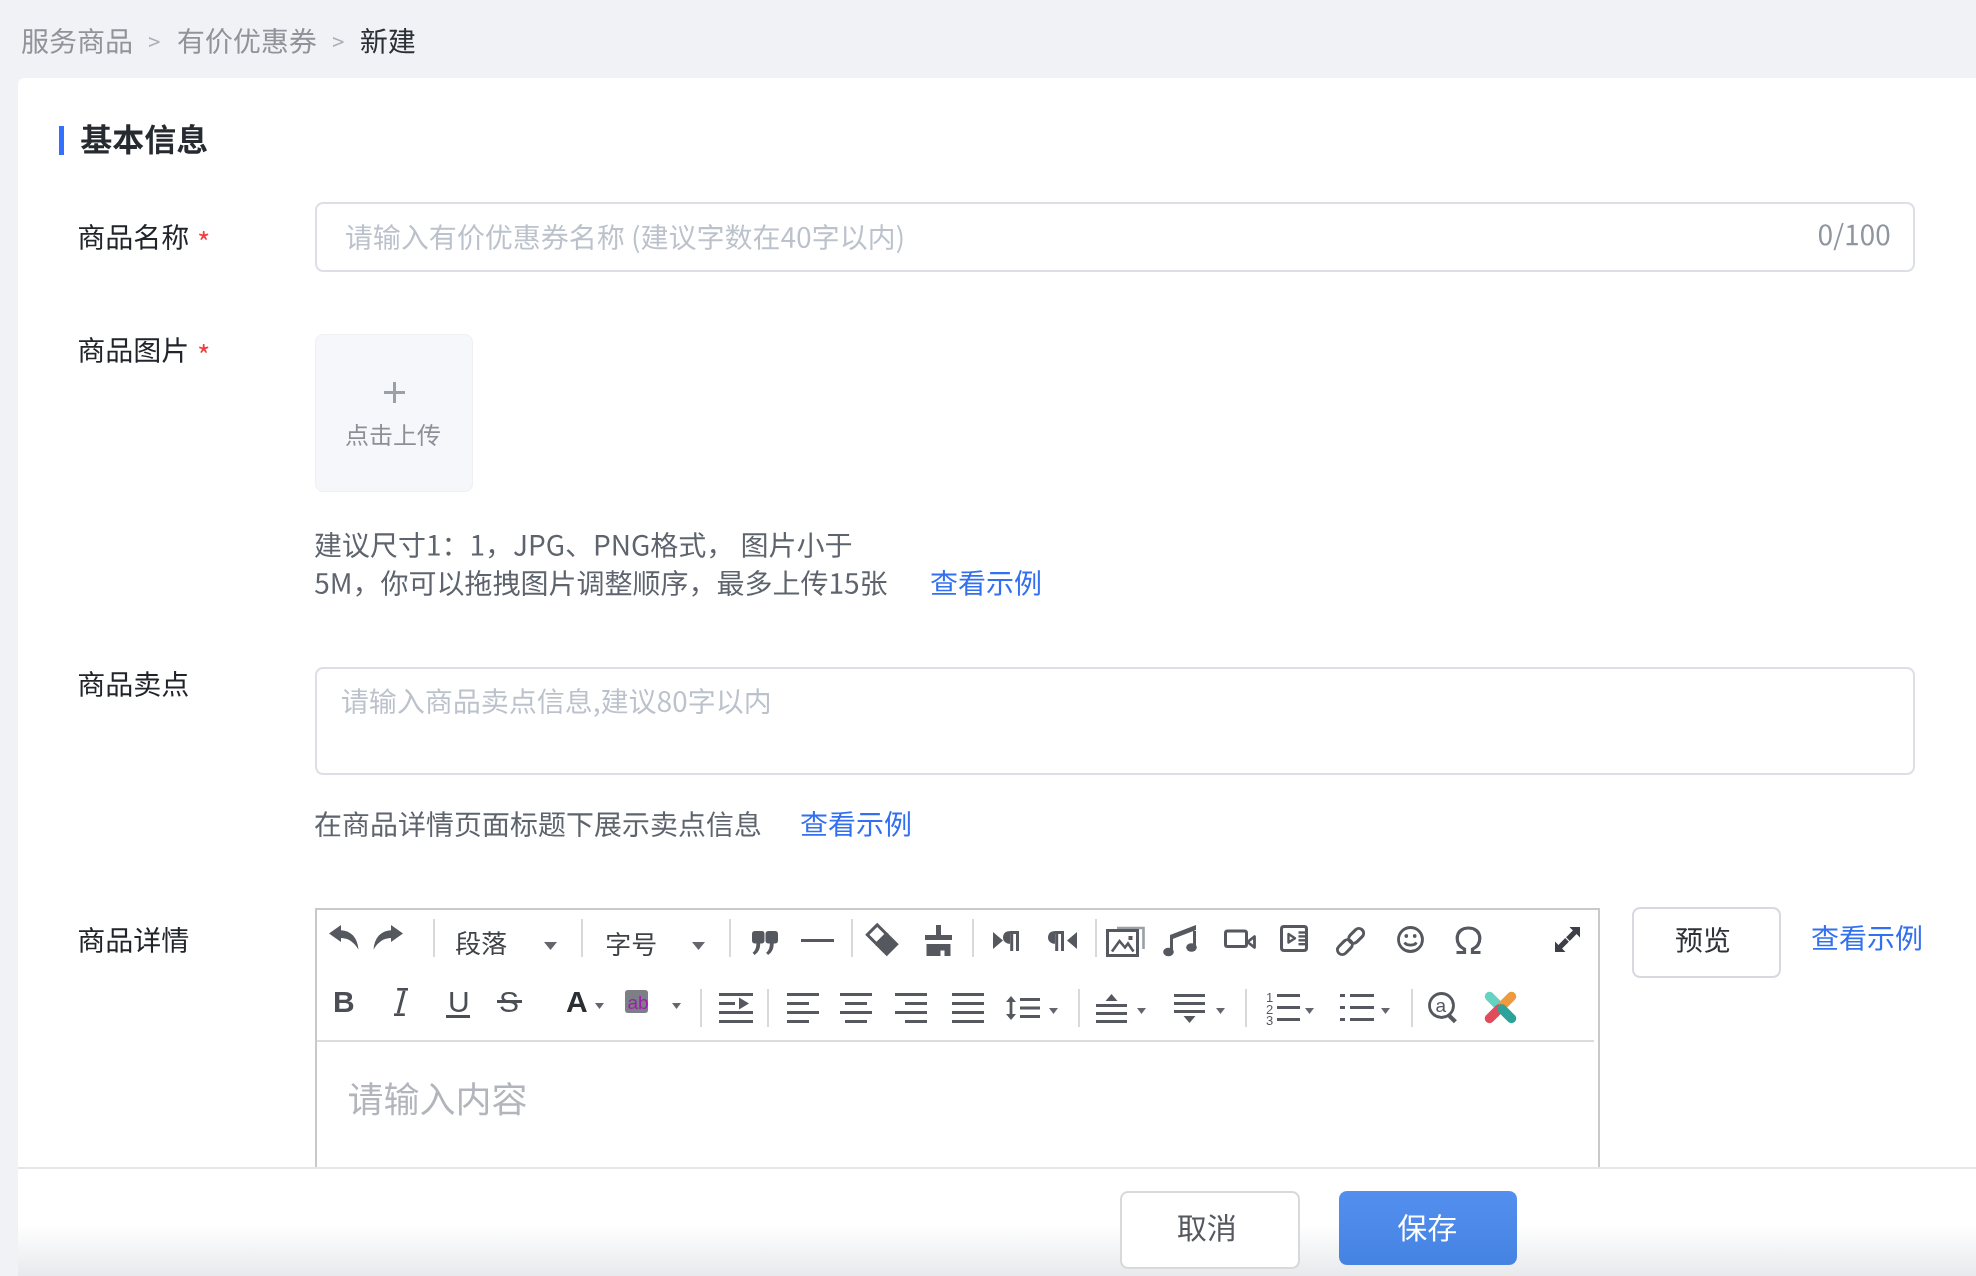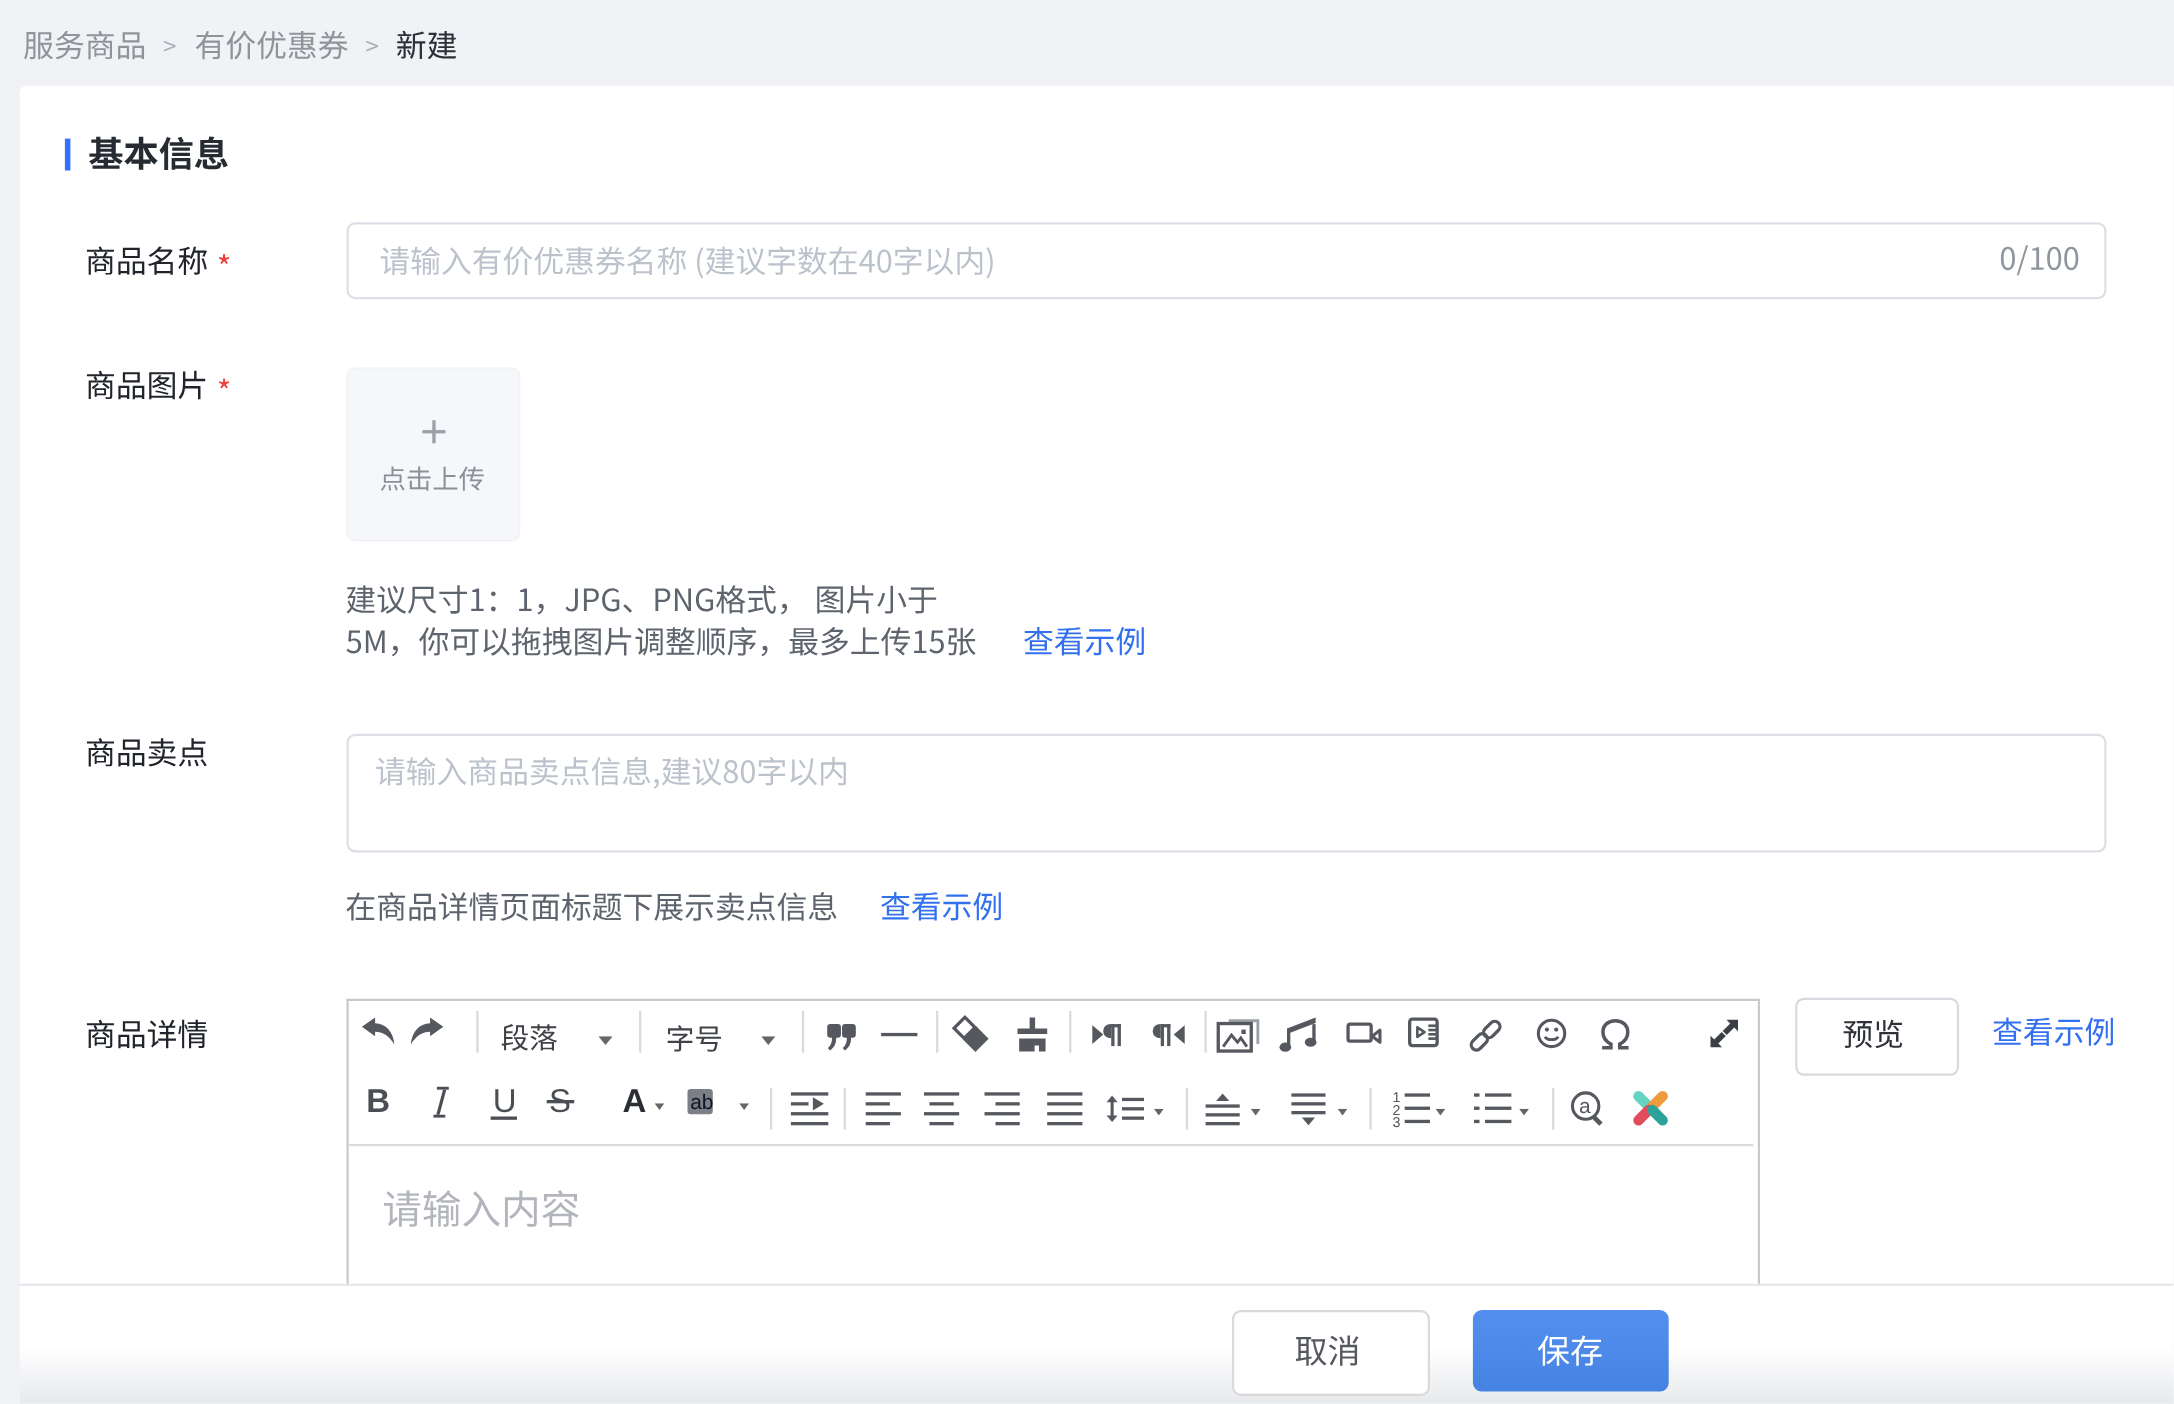--- a/index.html
+++ b/index.html
@@ -514,21 +514,21 @@
   </svg>
 <div style="position:absolute;left:448px;top:987px;font-family:Liberation Sans,sans-serif;font-size:30px;color:#4b4e54;line-height:30px">U</div>
 <div style="position:absolute;left:446.2px;top:1015px;width:24px;height:2.6px;background:#4b4e54"></div>
 <div style="position:absolute;left:499px;top:987px;font-family:Liberation Sans,sans-serif;font-size:30px;color:#4b4e54;line-height:30px">S</div>
 <div style="position:absolute;left:497.4px;top:1000px;width:24.6px;height:2.6px;background:#4b4e54"></div>
 <div style="position:absolute;left:566px;top:986.5px;font-family:Liberation Sans,sans-serif;font-size:30px;font-weight:bold;color:#2b2e33;line-height:30px">A</div>
 <svg style="position:absolute;left:595.3px;top:1002.7px" width="9" height="6">
     <polygon points="0,0 9,0 4.5,6" fill="#63666c"></polygon>
   </svg>
 <div style="position:absolute;left:624.5px;top:990.4px;width:23px;height:23px;background:#7c7f85;border-radius:3px"></div>
-<div style="position:absolute;left:627.5px;top:991px;font-family:Liberation Sans,sans-serif;font-size:19px;color:#0f172a;line-height:23px">ab</div>
+<div style="position:absolute;left:627.5px;top:991px;font-family:Liberation Sans,sans-serif;font-size:19px;color:#a21caf;line-height:23px">ab</div>
 <svg style="position:absolute;left:671.5px;top:1002.7px" width="9" height="6">
     <polygon points="0,0 9,0 4.5,6" fill="#63666c"></polygon>
   </svg>
 <div style="position:absolute;left:700.3px;top:989.0px;width:2px;height:38px;background:#d9d9d9"></div>
 <svg style="position:absolute;left:719.0px;top:993.0px;overflow:visible" width="34" height="30" viewBox="0 0 34 30">
     <g fill="#55585e">
       <rect x="0" y="0" width="34" height="3"></rect>
       <rect x="0" y="9" width="16" height="3"></rect>
       <polygon points="20,4.5 30,10.5 20,16.5"></polygon>
       <rect x="0" y="18" width="34" height="3"></rect>

